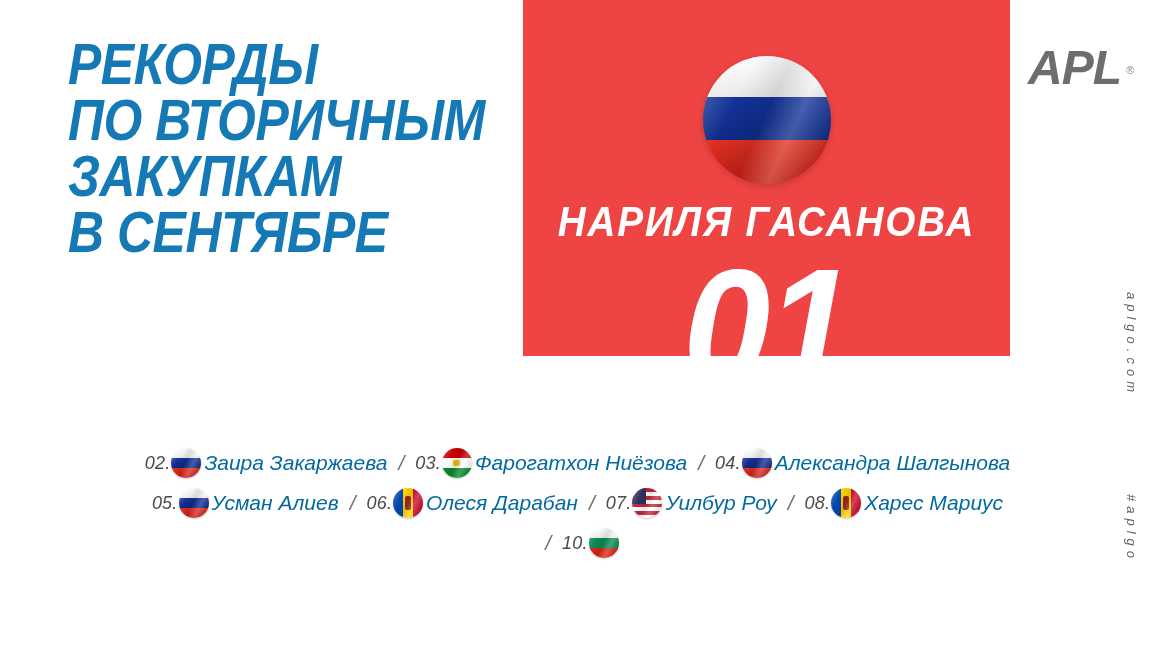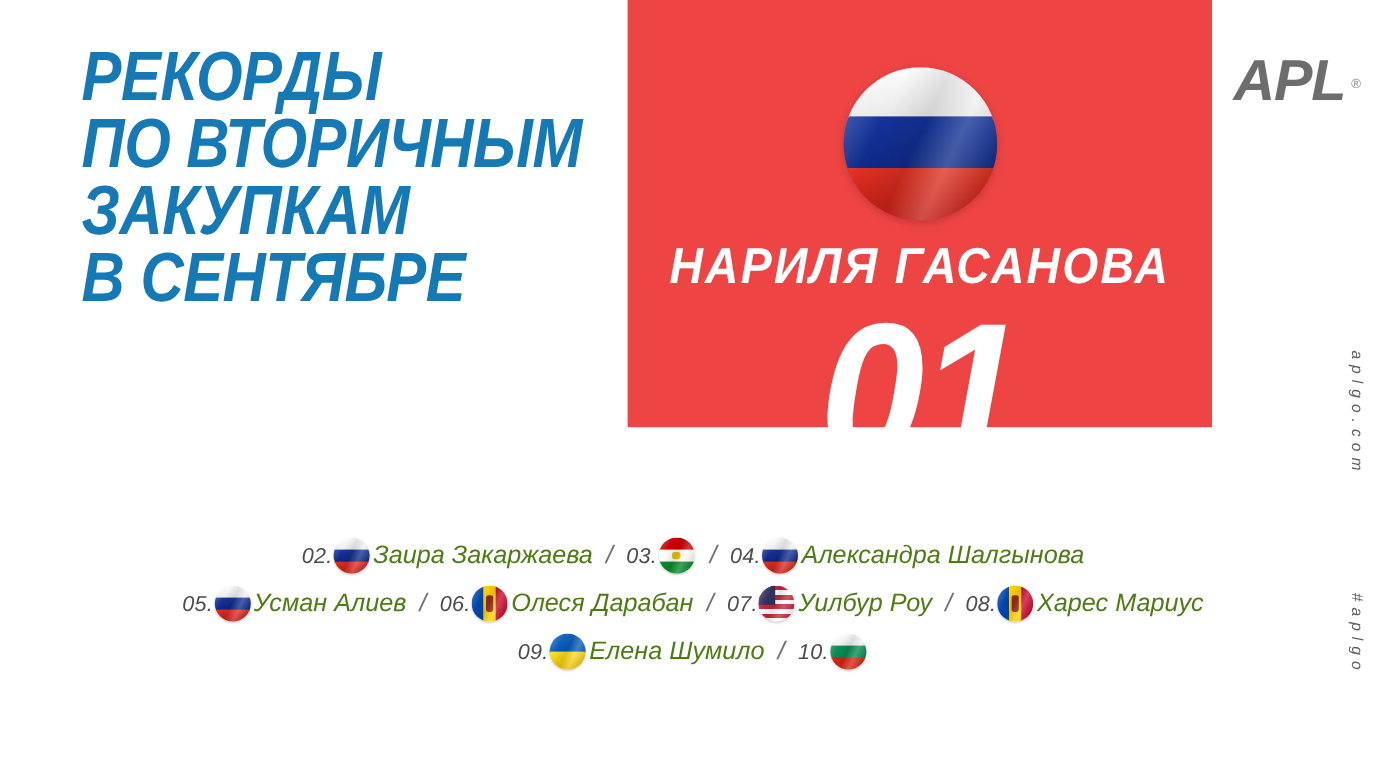--- a/index.html
+++ b/index.html
@@ -96,21 +96,21 @@
     letter-spacing:.2px;
   }
   .entry-flag{
     width:30px;height:30px;border-radius:50%;
     overflow:hidden;position:relative;
     margin:0 2px 0 1px;flex:0 0 auto;
     box-shadow:0 1px 2px rgba(0,0,0,.22);
   }
   .entry-flag .band{position:absolute;left:-12%;width:124%;}
   .entry-name{
-    font-size:21px;color:#4d7c0f;
+    font-size:21px;color:#0369a1;
     font-family:"Liberation Sans","DejaVu Sans",sans-serif;
     margin-left:1px;
   }
   .sep{
     font-size:21px;color:#6f6f6f;margin:0 11px;
   }
 
   
   .side-text{
     position:absolute;right:16px;
@@ -184,20 +184,21 @@
         <span class="sep">/</span>
         <span class="entry">
           <span class="entry-rank">03.</span>
           <span class="entry-flag">
             <div class="band" style="top:0;height:35%;background:#cc0000"></div>
             <div class="band" style="top:33%;height:36%;background:#fbfbfb"></div>
             <div class="band" style="top:66%;height:36%;background:#0a8a2a"></div>
             <div style="position:absolute;left:38%;top:40%;width:24%;height:20%;background:#e8c000;border-radius:2px"></div>
             <span class="sheen"></span>
           </span>
+          <span class="entry-name">Фарогатхон Ниёзова</span>
         </span>
         <span class="sep">/</span>
         <span class="entry">
           <span class="entry-rank">04.</span>
           <span class="entry-flag">
             <div class="band" style="top:0;height:36%;background:linear-gradient(180deg,#fdfdfd,#ebebeb)"></div>
             <div class="band" style="top:33%;height:37%;background:linear-gradient(180deg,#18359c,#0d2580)"></div>
             <div class="band" style="top:67%;height:37%;background:linear-gradient(180deg,#e33123,#bf1a11)"></div>
             <span class="sheen"></span>
           </span>
@@ -244,29 +245,20 @@
             <div style="position:absolute;left:0;top:0;width:34%;height:100%;background:#0046ae"></div>
             <div style="position:absolute;left:33%;top:0;width:34%;height:100%;background:#ffd200"></div>
             <div style="position:absolute;left:66%;top:0;width:34%;height:100%;background:#cc092f"></div>
             <div style="position:absolute;left:40%;top:28%;width:20%;height:44%;background:#9a2a1a;border-radius:2px"></div>
             <span class="sheen"></span>
           </span>
           <span class="entry-name">Харес Мариус</span>
         </span>
       </div>
     <div class="list-row" id="row2">
-        <span class="entry">
-          <span class="entry-rank">09.</span>
-          <span class="entry-flag">
-            <div class="band" style="top:0;height:52%;background:linear-gradient(180deg,#1169c9,#0457b0)"></div>
-            <div class="band" style="top:49%;height:53%;background:linear-gradient(180deg,#ffdd22,#e8c000)"></div>
-            <span class="sheen"></span>
-          </span>
-          <span class="entry-name">Елена Шумило</span>
-        </span>
         <span class="sep">/</span>
         <span class="entry">
           <span class="entry-rank">10.</span>
           <span class="entry-flag">
             <div class="band" style="top:0;height:36%;background:linear-gradient(180deg,#fdfdfd,#ececec)"></div>
             <div class="band" style="top:33%;height:37%;background:#0a8b52"></div>
             <div class="band" style="top:67%;height:37%;background:#d62612"></div>
             <span class="sheen"></span>
           </span>
         </span>

